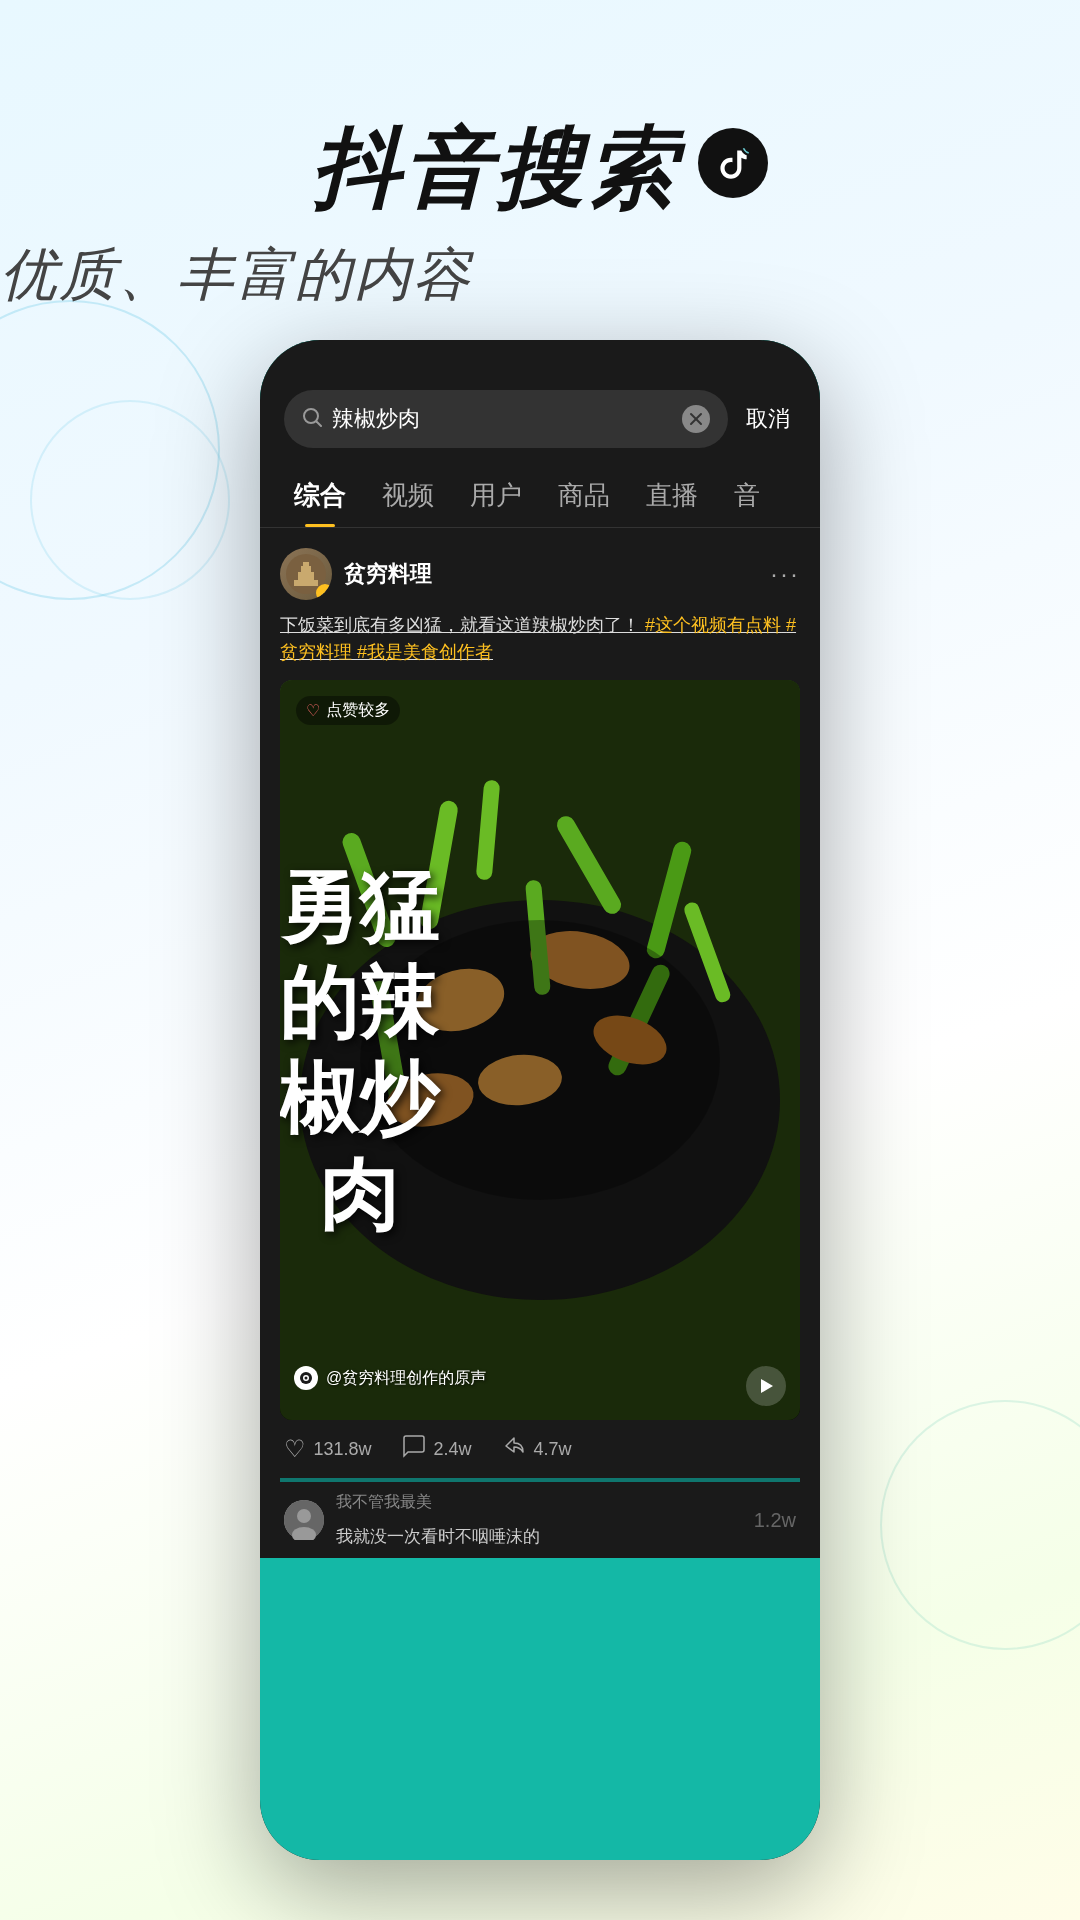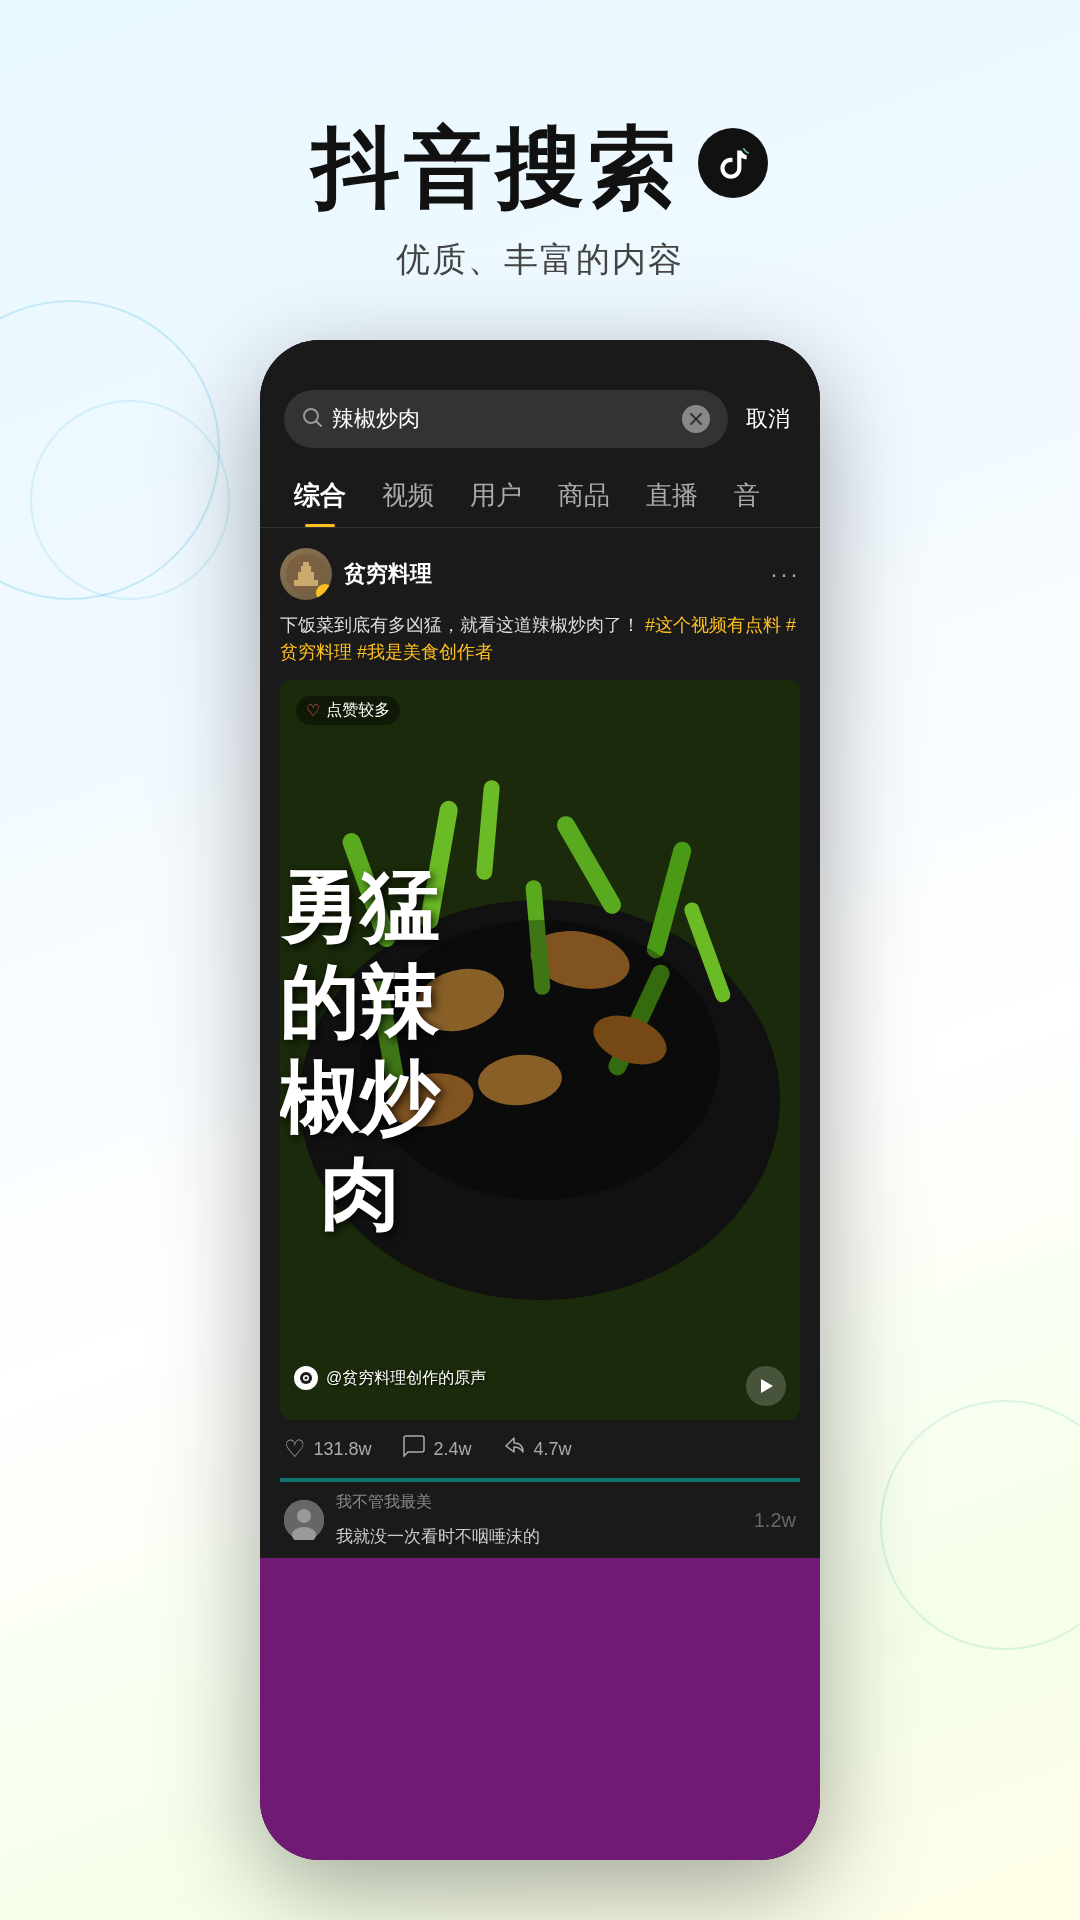--- a/index.html
+++ b/index.html
@@ -30,25 +30,26 @@
     .bg-circle-3 {
       position: absolute;
       width: 250px; height: 250px;
       border-radius: 50%;
       border: 2px solid rgba(150, 220, 200, 0.3);
       top: 1400px; right: -50px;
     }
 
     
     .header-section {
-      text-align: center;
+      text-align: left;
       padding-top: 120px;
       padding-bottom: 60px;
       position: relative;
       z-index: 2;
+      font-style: italic;
     }
 
     .main-title {
       font-size: 88px;
       font-weight: 900;
       color: #111111;
       letter-spacing: 4px;
       line-height: 1.1;
       display: flex;
       align-items: center;
@@ -68,21 +69,21 @@
       position: relative;
       top: -5px;
     }
 
     .tiktok-logo svg {
       width: 42px;
       height: 42px;
     }
 
     .sub-title {
-      font-size: 34px;
+      font-size: 57px;
       color: #444444;
       margin-top: 20px;
       font-weight: 400;
       letter-spacing: 2px;
     }
 
     
     .phone-mockup {
       position: absolute;
       top: 340px;
@@ -94,21 +95,21 @@
       border-radius: 60px;
       box-shadow: 0 30px 100px rgba(0,0,0,0.35);
       overflow: hidden;
       z-index: 3;
     }
 
     
     .phone-screen {
       width: 100%;
       height: 100%;
-      background: #701a75;
+      background: #14b8a6;
       overflow: hidden;
       position: relative;
     }
 
     
     .search-area {
       background: #1a1a1a;
       padding: 50px 24px 16px;
       display: flex;
       align-items: center;
@@ -250,20 +251,21 @@
       font-size: 24px;
       letter-spacing: 2px;
     }
 
     
     .post-desc {
       font-size: 18px;
       color: #dddddd;
       line-height: 1.5;
       margin-bottom: 14px;
+      text-decoration: underline;
     }
 
     .hashtag {
       color: #FEC020;
     }
 
     
     .video-container {
       border-radius: 12px;
       overflow: hidden;

